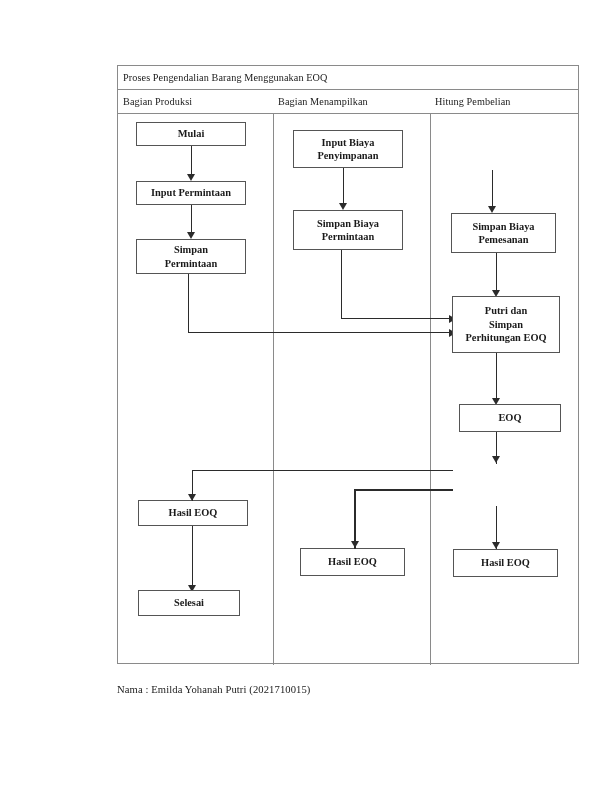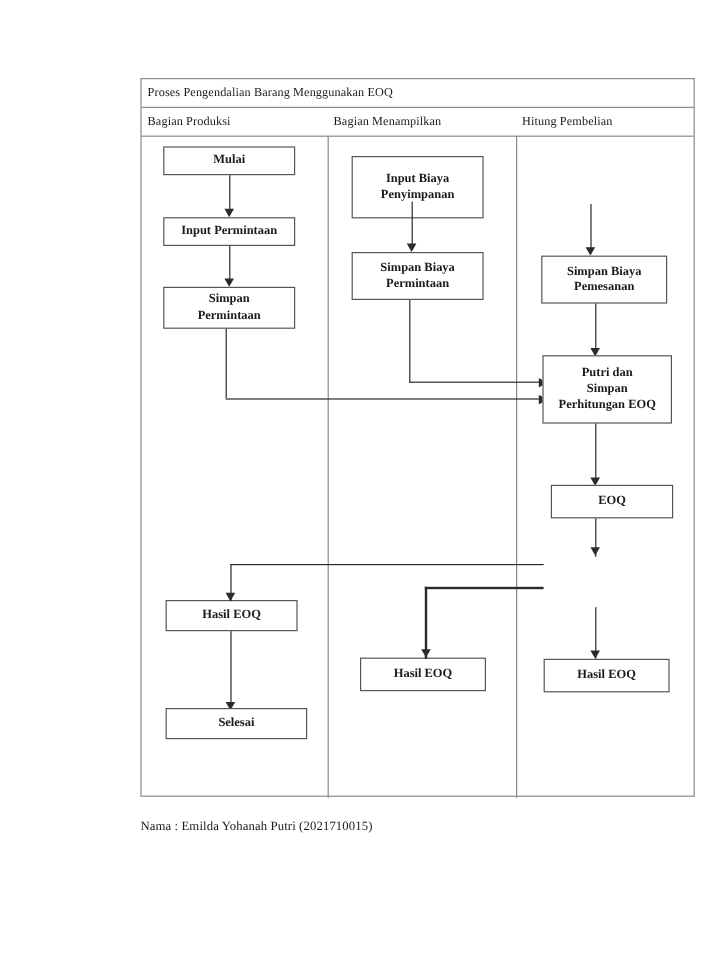--- a/index.html
+++ b/index.html
@@ -104,25 +104,25 @@
   <div class="conn h" style="left:140px;top:332px;width:264px;"></div>
   <div class="arrow-r" style="left:401px;top:329px;"></div>
 
   <div class="node" style="left:90px;top:500px;width:110px;height:26px;">
     <span>Hasil EOQ</span>
   </div>
 
   <div class="conn v" style="left:144px;top:526px;height:60px;"></div>
   <div class="arrow-d" style="left:140px;top:585px;"></div>
 
-  <div class="node" style="left:90px;top:590px;width:118px;height:26px;">
+  <div class="node" style="left:90px;top:590px;width:102px;height:26px;">
     <span>Selesai</span>
   </div>
 
-  <div class="node" style="left:245px;top:130px;width:110px;height:52px;">
+  <div class="node" style="left:245px;top:130px;width:110px;height:38px;">
     <div>
       <span>Input Biaya</span>
       <span>Penyimpanan</span>
     </div>
   </div>
 
   <div class="conn v" style="left:295px;top:168px;height:36px;"></div>
   <div class="arrow-d" style="left:291px;top:203px;"></div>
 
   <div class="node" style="left:245px;top:210px;width:110px;height:40px;">

